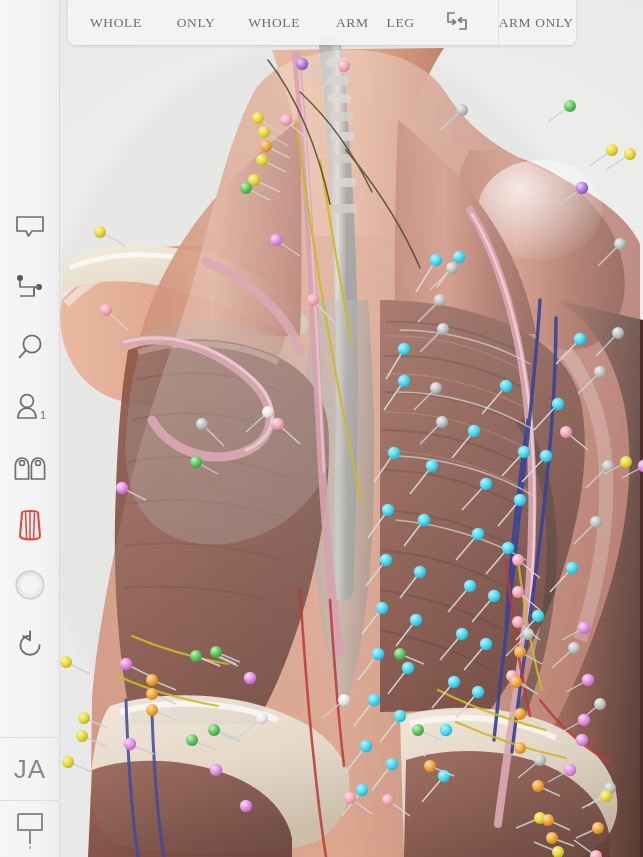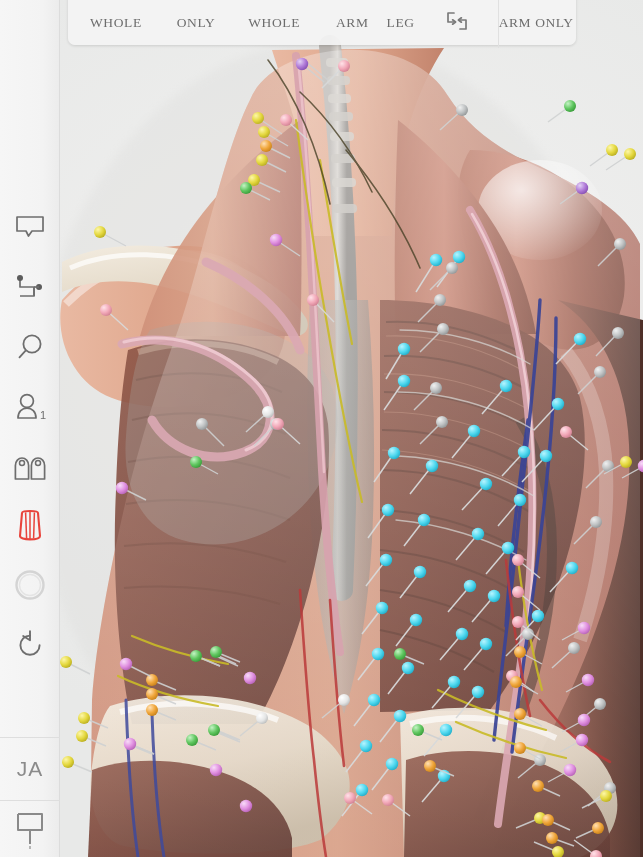--- a/index.html
+++ b/index.html
@@ -34,21 +34,21 @@
   .side-btn svg{ display:block; }
   .side-sep{
     position:absolute; left:0; width:60px; height:1px; background:#dedede;
   }
   #lang-btn{
     position:absolute; left:0; width:60px; height:62px;
     display:flex; align-items:center; justify-content:center;
     cursor:pointer;
   }
   #lang-btn span{
-    font-size:21px; color:#8b8b8b; letter-spacing:1px;
+    font-size:26px; color:#8b8b8b; letter-spacing:1px;
     font-family:"Liberation Sans", sans-serif;
   }
 
   
   #toolbar{
     position:absolute; left:68px; top:-6px; width:508px; height:51px;
     background:rgba(243,243,243,0.93);
     border-bottom-left-radius:7px; border-bottom-right-radius:7px;
     box-shadow:0 1px 3px rgba(0,0,0,0.13);
     z-index:50;

